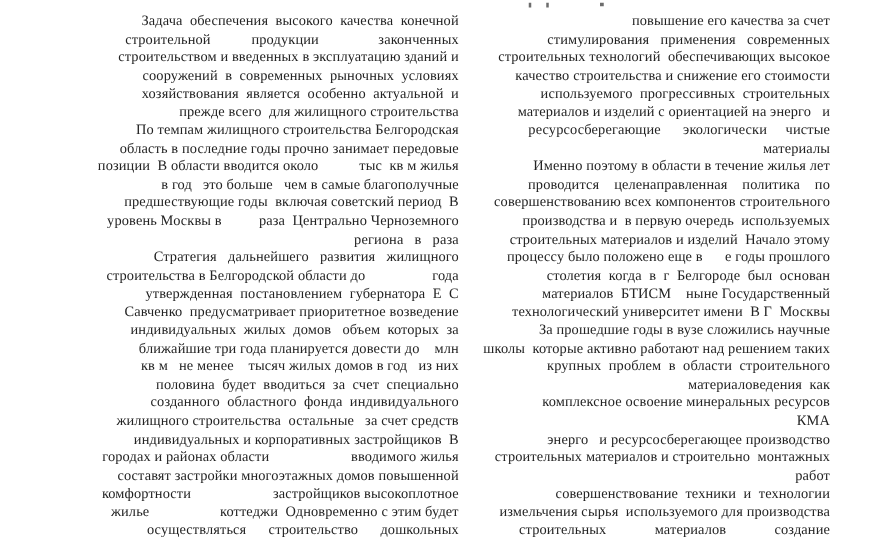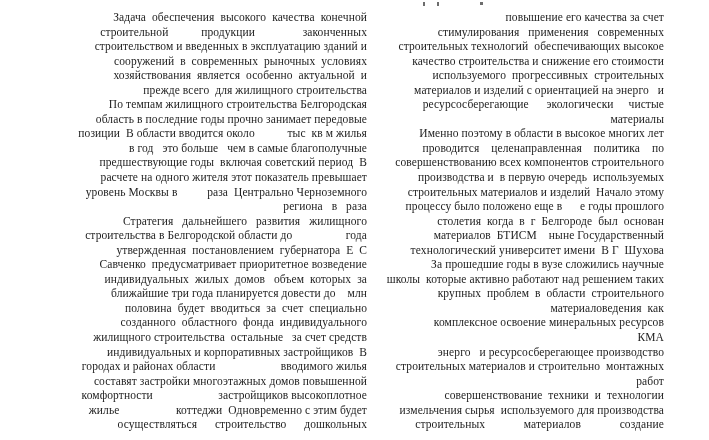--- a/index.html
+++ b/index.html
@@ -64,58 +64,58 @@
       <div class="line">строительной           продукции                законченных</div>
       <div class="line">строительством и введенных в эксплуатацию зданий и</div>
       <div class="line">сооружений  в  современных  рыночных  условиях</div>
       <div class="line">хозяйствования  является  особенно  актуальной  и</div>
       <div class="line">прежде всего  для жилищного строительства</div>
       <div class="line">      По темпам жилищного строительства Белгородская</div>
       <div class="line">область в последние годы прочно занимает передовые</div>
       <div class="line">позиции  В области вводится около           тыс  кв м жилья</div>
       <div class="line">в год   это больше   чем в самые благополучные</div>
       <div class="line">предшествующие годы  включая советский период  В</div>
-      <div class="line">расчете на одного жителя этот показатель превышает</div>
       <div class="line">уровень Москвы в          раза  Центрально Черноземного</div>
       <div class="line">региона   в   раза</div>
       <div class="line">      Стратегия   дальнейшего   развития   жилищного</div>
       <div class="line">строительства в Белгородской области до                  года</div>
       <div class="line">утвержденная  постановлением  губернатора  Е  С</div>
       <div class="line">Савченко  предусматривает приоритетное возведение</div>
       <div class="line">индивидуальных  жилых  домов   объем  которых  за</div>
       <div class="line">ближайшие три года планируется довести до    млн</div>
+      <div class="line">кв м   не менее    тысяч жилых домов в год   из них</div>
       <div class="line">половина  будет  вводиться  за  счет  специально</div>
       <div class="line">созданного  областного  фонда  индивидуального</div>
       <div class="line">жилищного строительства  остальные   за счет средств</div>
       <div class="line">индивидуальных и корпоративных застройщиков  В</div>
       <div class="line">городах и районах области                      вводимого жилья</div>
       <div class="line">составят застройки многоэтажных домов повышенной</div>
       <div class="line">комфортности                      застройщиков высокоплотное</div>
       <div class="line">жилье                   коттеджи  Одновременно с этим будет</div>
       <div class="line">осуществляться      строительство      дошкольных</div>
     </div>
 
   <div class="column col-right">
       <div class="line">повышение его качества за счет</div>
       <div class="line">          стимулирования   применения   современных</div>
       <div class="line">строительных технологий  обеспечивающих высокое</div>
       <div class="line">качество строительства и снижение его стоимости</div>
       <div class="line">          используемого  прогрессивных  строительных</div>
       <div class="line">материалов и изделий с ориентацией на энерго   и</div>
       <div class="line">ресурсосберегающие      экологически     чистые</div>
       <div class="line">материалы</div>
-      <div class="line">      Именно поэтому в области в высокое многих лет</div>
+      <div class="line">      Именно поэтому в области в течение жилья лет</div>
       <div class="line">проводится    целенаправленная    политика    по</div>
       <div class="line">совершенствованию всех компонентов строительного</div>
       <div class="line">производства и  в первую очередь  используемых</div>
       <div class="line">строительных материалов и изделий  Начало этому</div>
       <div class="line">процессу было положено еще в      е годы прошлого</div>
       <div class="line">столетия  когда  в  г  Белгороде  был  основан</div>
       <div class="line">материалов  БТИСМ    ныне Государственный</div>
-      <div class="line">технологический университет имени  В Г  Шухова</div>
+      <div class="line">технологический университет имени  В Г  Москвы</div>
       <div class="line">      За прошедшие годы в вузе сложились научные</div>
       <div class="line">школы  которые активно работают над решением таких</div>
       <div class="line">крупных  проблем  в  области  строительного</div>
       <div class="line">материаловедения  как</div>
       <div class="line">          комплексное освоение минеральных ресурсов</div>
       <div class="line">КМА</div>
       <div class="line">          энерго   и ресурсосберегающее производство</div>
       <div class="line">строительных материалов и строительно  монтажных</div>
       <div class="line">работ</div>
       <div class="line">          совершенствование  техники  и  технологии</div>

